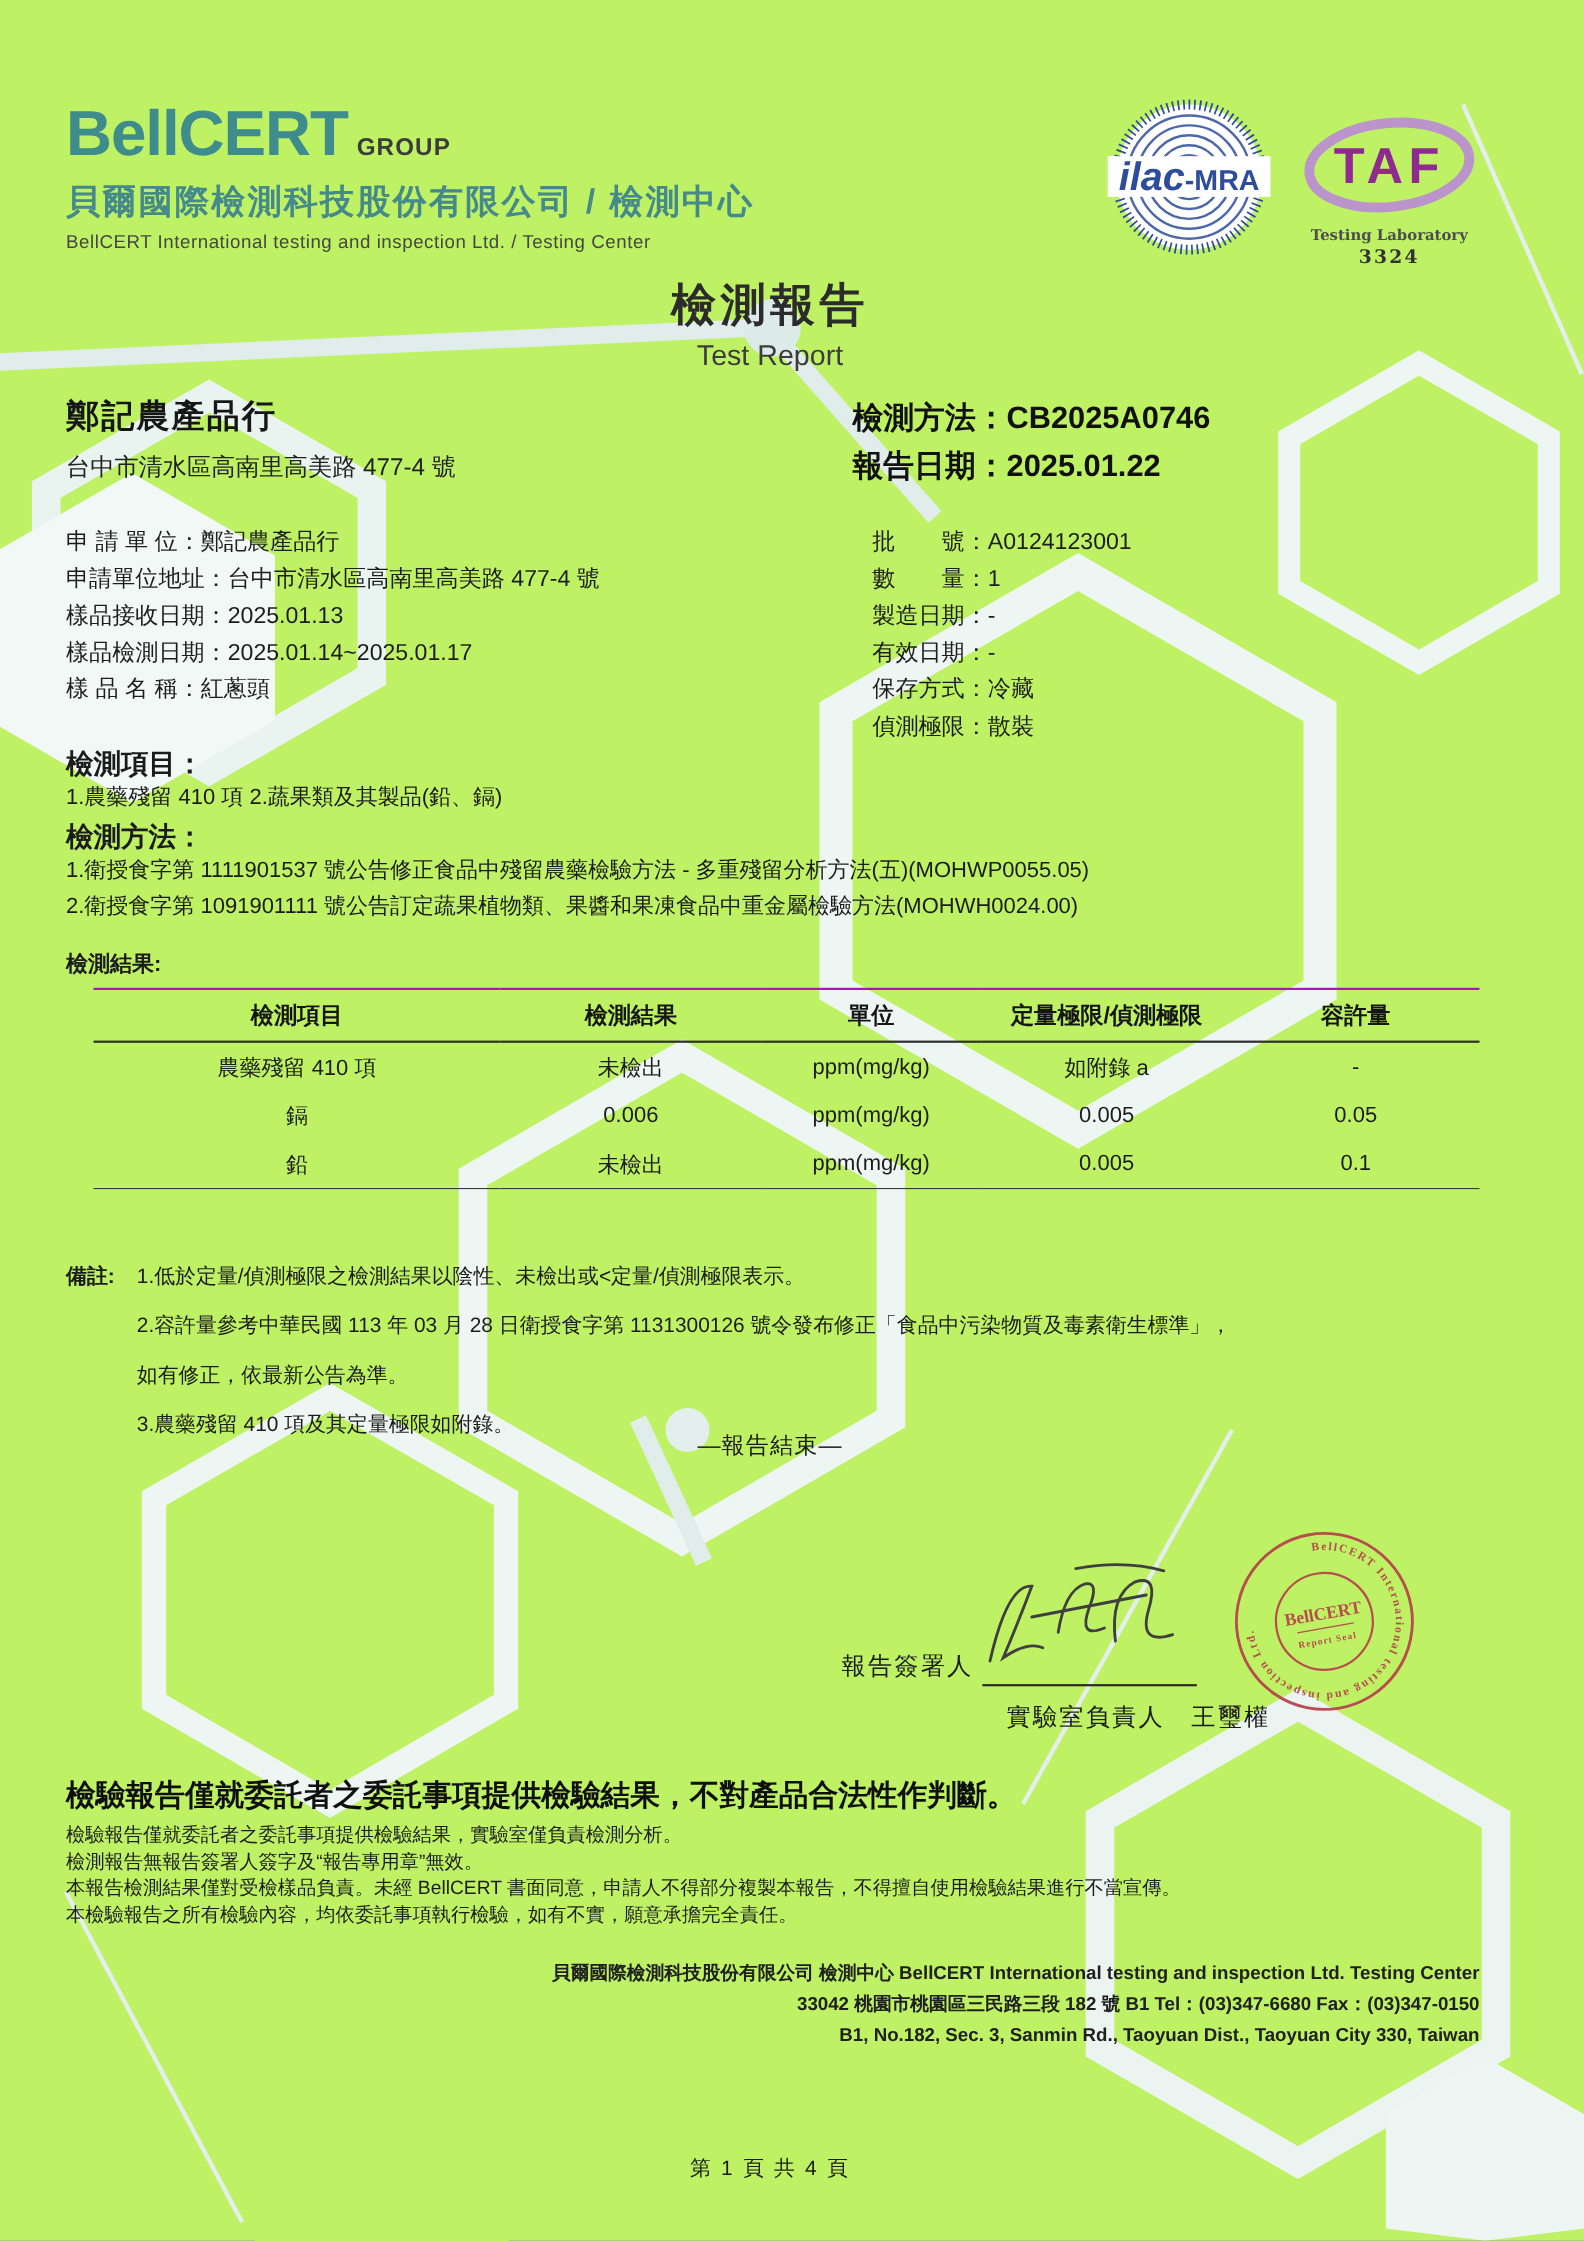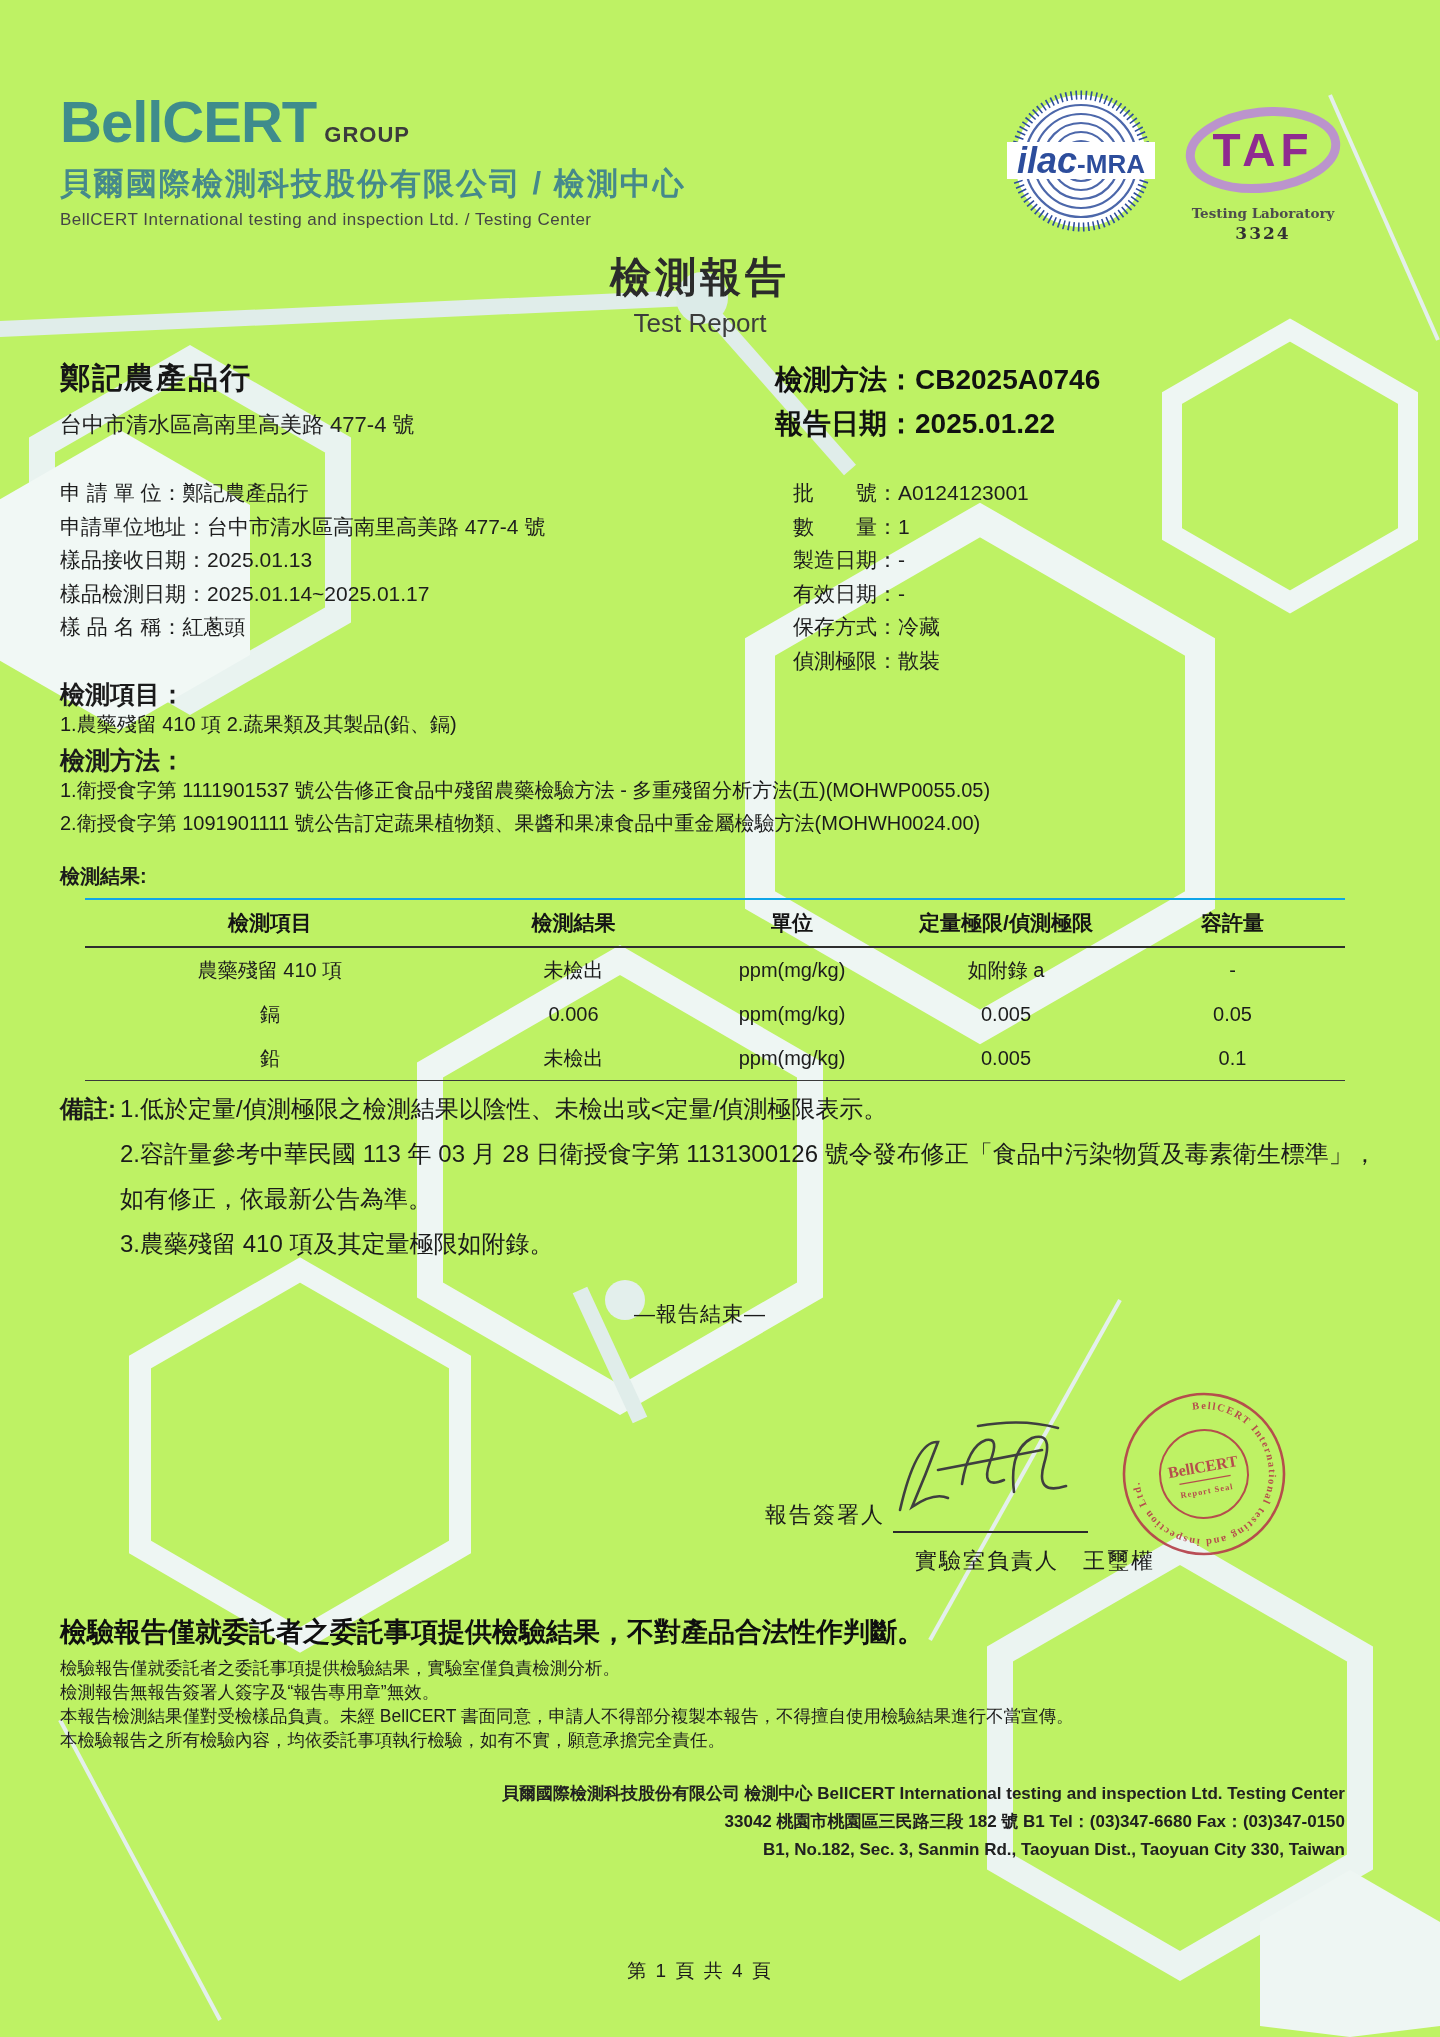--- a/index.html
+++ b/index.html
@@ -33,26 +33,26 @@
 
   .sec{left:60px;font-size:20px;color:#1b1b1b;}
   .sec-label{font-weight:bold;font-size:25px;font-family:Liberation Mono, monospace;}
   .items-label{top:678px;}
   .items-text{top:711px;}
   .methods-label{top:744px;}
   .method-1{top:777px;}
   .method-2{top:810px;}
   .results-label{top:863px;font-weight:bold;font-size:20px;}
 
-  table.results{position:absolute;z-index:1;left:85px;top:898px;width:1260px;border-collapse:collapse;border-top:2px solid #0ea5e9;}
+  table.results{position:absolute;z-index:1;left:85px;top:898px;width:1260px;border-collapse:collapse;border-top:2px solid #a21caf;}
   table.results th{font-size:21px;font-weight:bold;height:44px;border-bottom:2px solid #2e2e2e;text-align:center;color:#151515;font-family:inherit;}
   table.results td{font-size:20px;height:42px;text-align:center;color:#1c1c1c;}
   table.results tbody tr:last-child td{border-bottom:1.5px solid #3a3a3a;}
 
-  .notes{left:60px;top:1086px;display:flex;gap:4px;font-size:24px;color:#1b1b1b;}
+  .notes{left:60px;top:1138px;display:flex;gap:20px;font-size:19px;color:#1b1b1b;}
   .notes-label{font-weight:bold;line-height:45px;}
   .notes-lines div{line-height:45px;}
   .end-marker{left:0;right:40px;top:1300px;text-align:center;font-size:21px;color:#1b1b1b;letter-spacing:1px;}
 
   .sig-label{left:765px;top:1500px;font-size:22px;color:#1b1b1b;letter-spacing:2px;}
   .sig-line{left:893px;top:1531px;width:195px;border-bottom:2px solid #2b2b2b;height:0;}
   .sig-svg{left:882px;top:1412px;}
   .sig-role{left:915px;top:1546px;font-size:22px;color:#1b1b1b;letter-spacing:2px;}
   .seal{left:1118px;top:1388px;transform:rotate(-10deg);opacity:0.92;}
 

